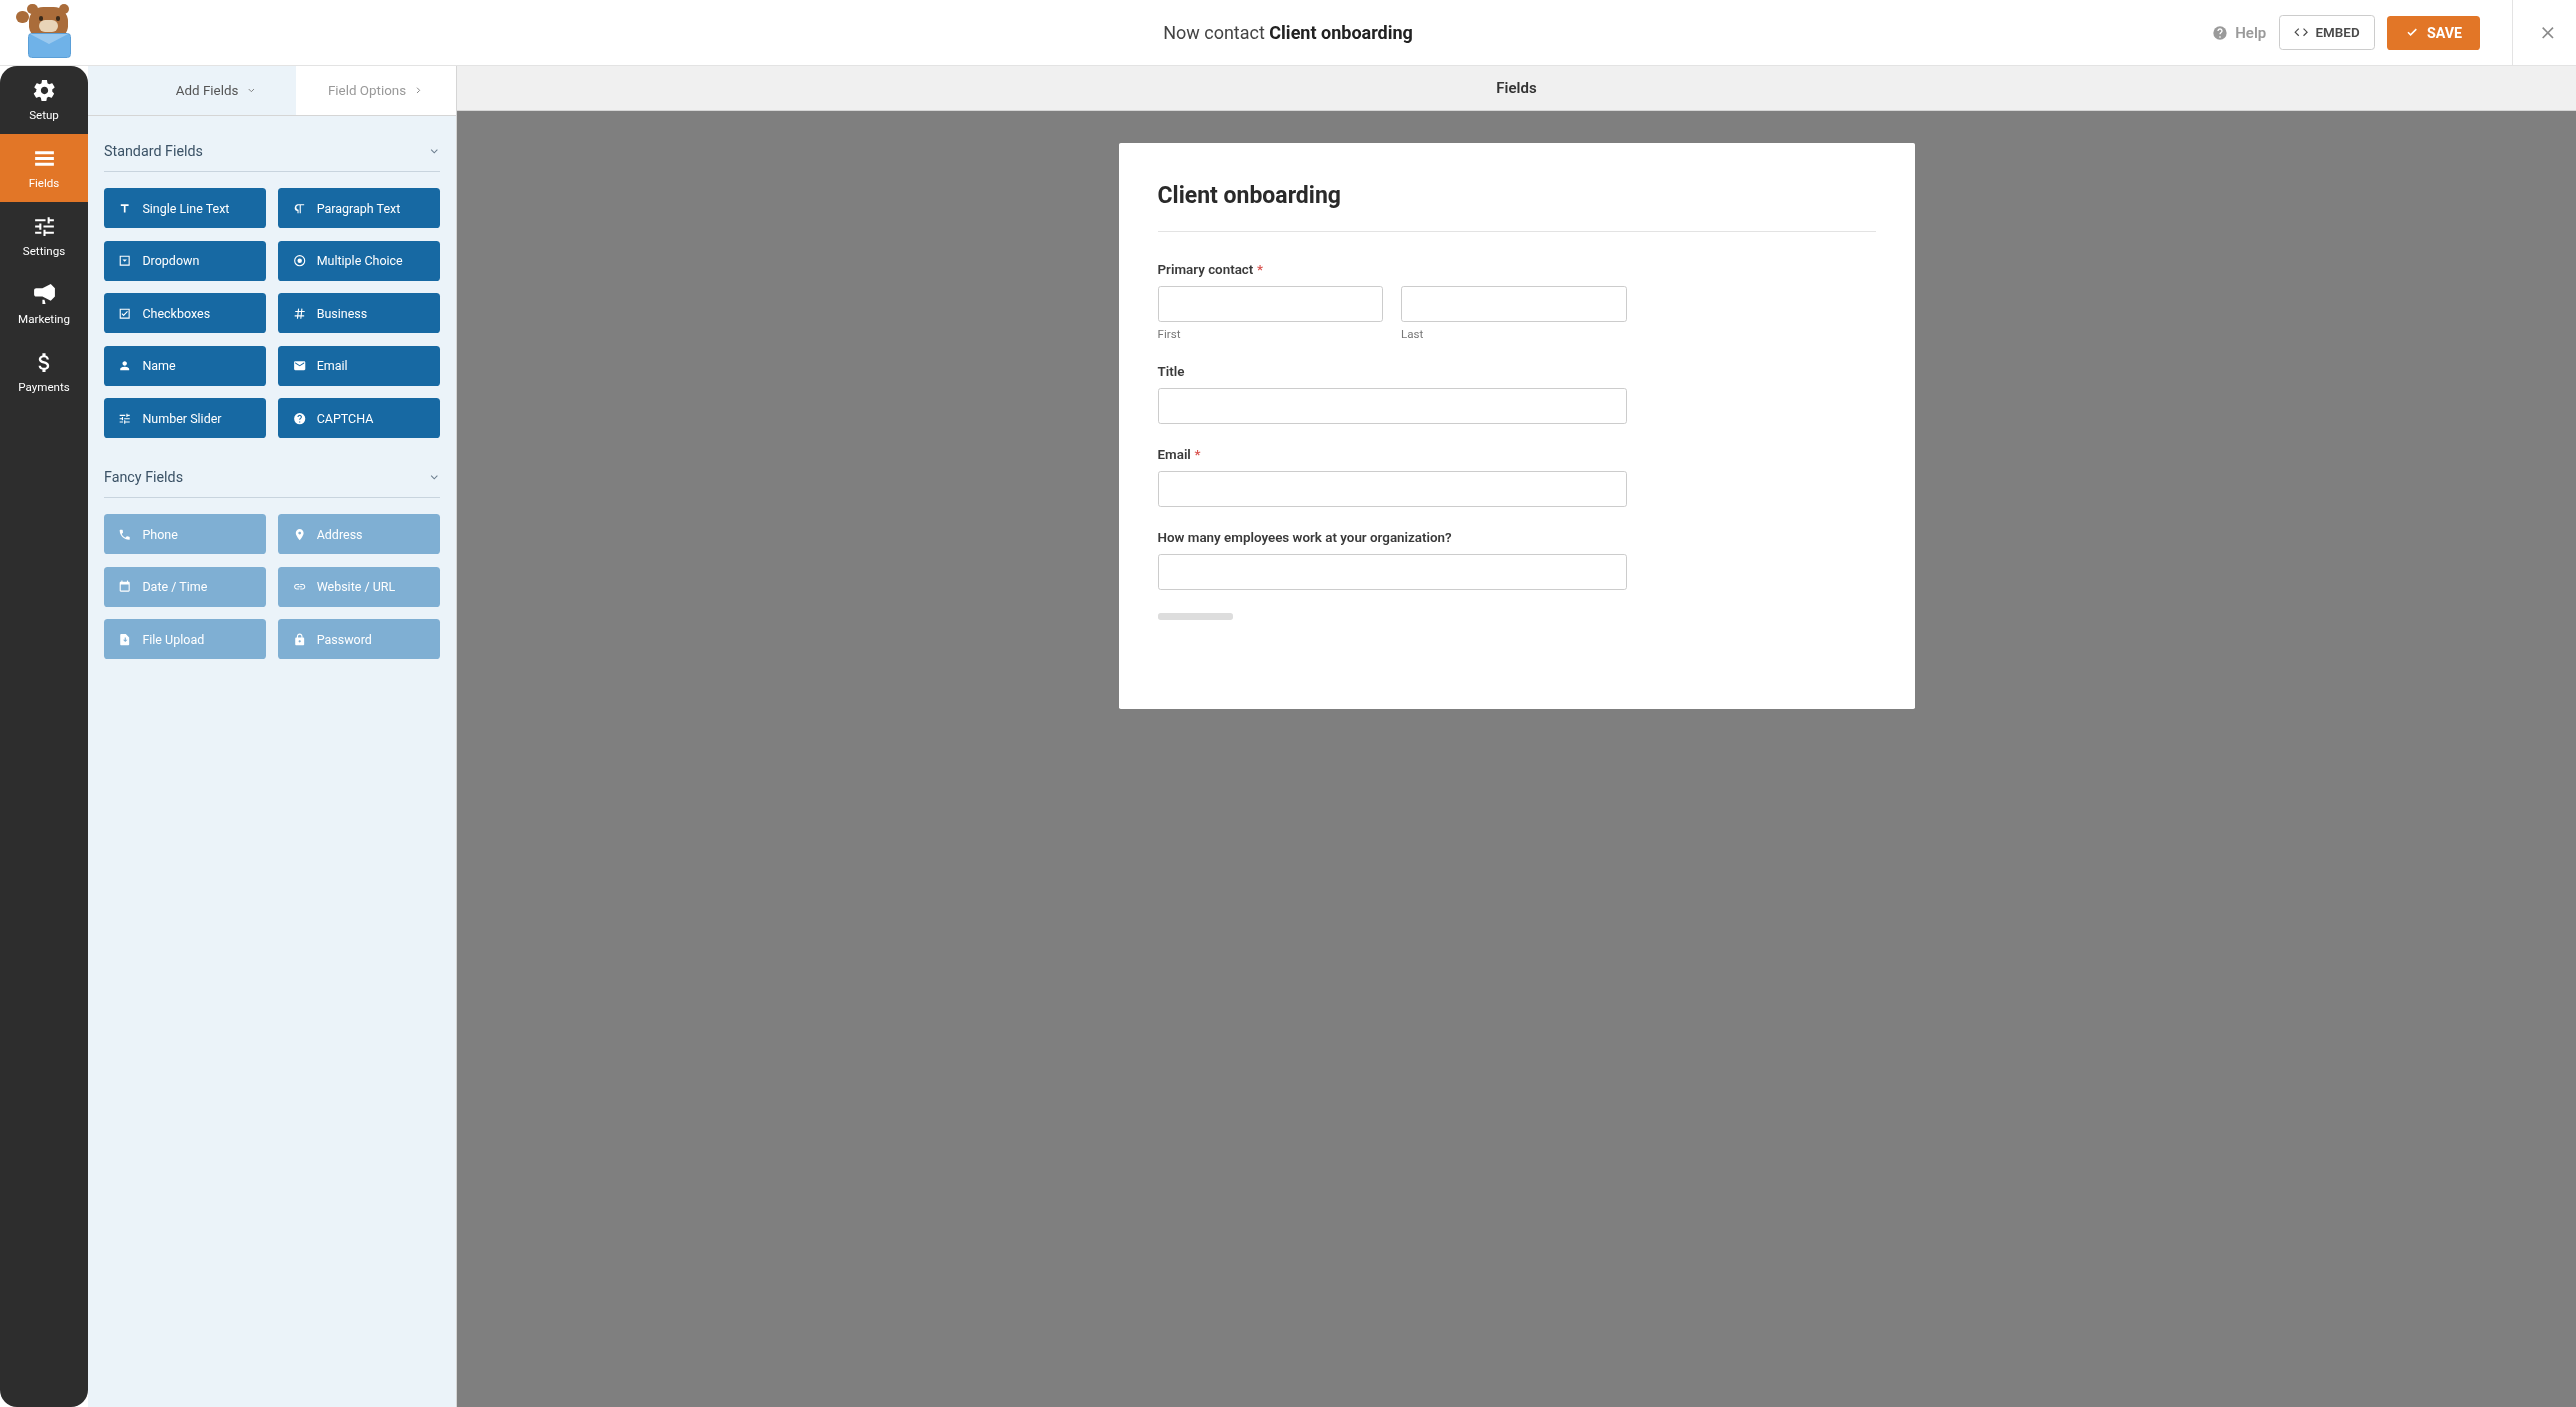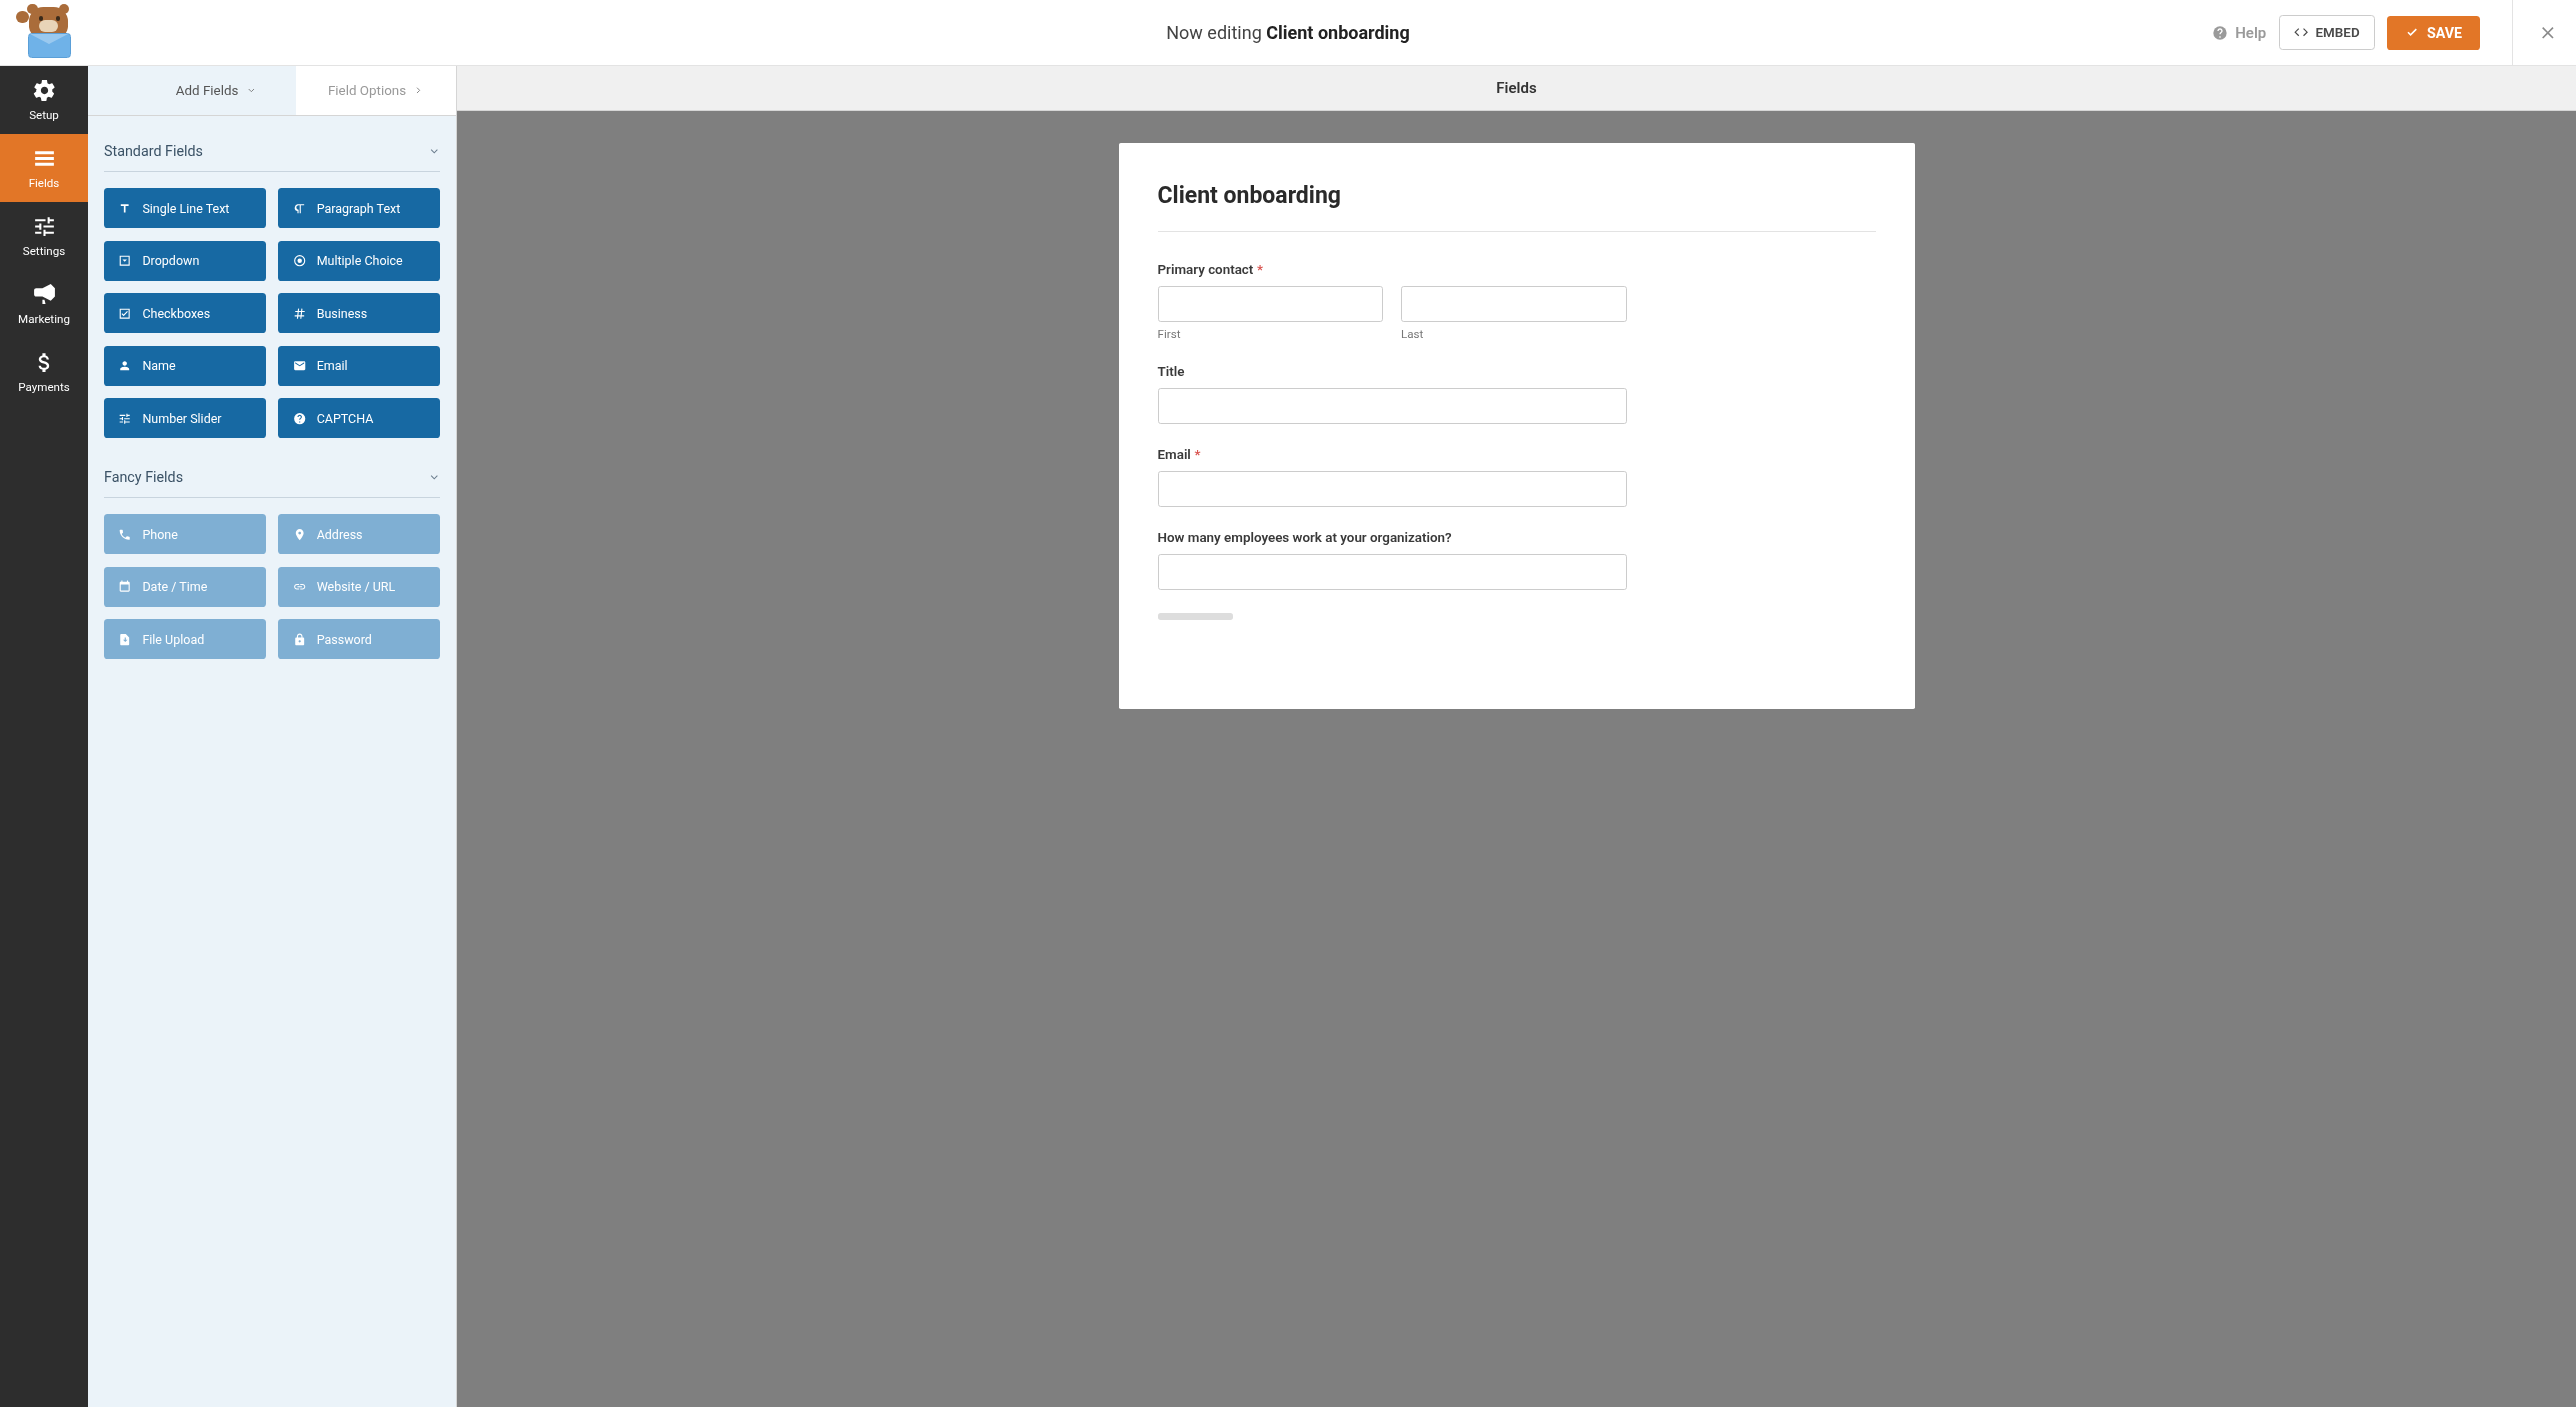--- a/index.html
+++ b/index.html
@@ -30,21 +30,21 @@
     .embed-btn svg { width: 14.3px; height: 14.3px; stroke: #4a4a4a; fill: none; stroke-width: 2; }
     .save-btn { display: flex; align-items: center; gap: 7.2px; background: #E27627; border: none; color: #fff; padding: 9px 18px; border-radius: 3.6px; font-weight: 700; font-size: 14.3px; cursor: pointer; }
     .save-btn svg { width: 14.3px; height: 12.5px; stroke: #fff; fill: none; stroke-width: 3; }
     .close-x { margin-left: 19.7px; padding-left: 25px; border-left: 0.9px solid #e3e3e3; height: 66px; display: flex; align-items: center; cursor: pointer; }
     .close-x svg { width: 19.7px; height: 19.7px; fill: #8a8a8a; }
     
     
     .main { flex: 1; display: flex; overflow: hidden; }
     
     
-    .icon-sidebar { width: 88px; background: #2d2d2d; display: flex; flex-direction: column; }
+    .icon-sidebar { width: 88px; background: #2d2d2d; display: flex; flex-direction: column; border-radius: 17px; }
     .icon-item { height: 68px; display: flex; flex-direction: column; align-items: center; justify-content: center; gap: 5.4px; color: #fff; font-size: 11.6px; cursor: pointer; }
     .icon-item.active { background: #E27627; }
     .icon-item svg { width: 25px; height: 25px; fill: #fff; }
     
     
     .fields-panel { width: 369px; background: #ebf3f9; display: flex; flex-direction: column; border-right: 0.9px solid #d5d5d5; }
     .panel-tabs { display: flex; height: 50px; border-bottom: 0.9px solid #d5d5d5; padding-left: 48px; }
     .panel-tab { flex: 1; display: flex; align-items: center; justify-content: center; gap: 7.2px; font-size: 13.4px; color: #555; background: #ebf3f9; cursor: pointer; }
     .panel-tab.inactive { background: #fff; color: #999; }
     .panel-tab svg { width: 10.7px; height: 10.7px; stroke: #777; fill: none; stroke-width: 2; }
@@ -92,21 +92,21 @@
   <div class="header">
     <div class="logo">
       <div class="logo-bear"></div>
       <div class="logo-face"></div>
       <div class="logo-eye l"></div>
         <div class="logo-eye r"></div>
       <div class="logo-hand"></div>
       <div class="logo-env"></div>
     </div>
     <div class="header-title">
-      <span>Now editing</span>
+      <span>Now contact</span>
       <strong>Client onboarding</strong>
     </div>
     <div class="header-actions">
       <div class="help-link">
         <svg viewBox="0 0 24 24">
             <circle cx="12" cy="12" r="10"></circle>
             <path fill="#fff" d="M11 17h2v2h-2zm1-12c-2.2 0-4 1.8-4 4h2c0-1.1.9-2 2-2s2 .9 2 2c0 2-3 1.8-3 5h2c0-2.2 3-2.5 3-5 0-2.2-1.8-4-4-4z"></path>
           </svg>
         <span>Help</span>
       </div>

